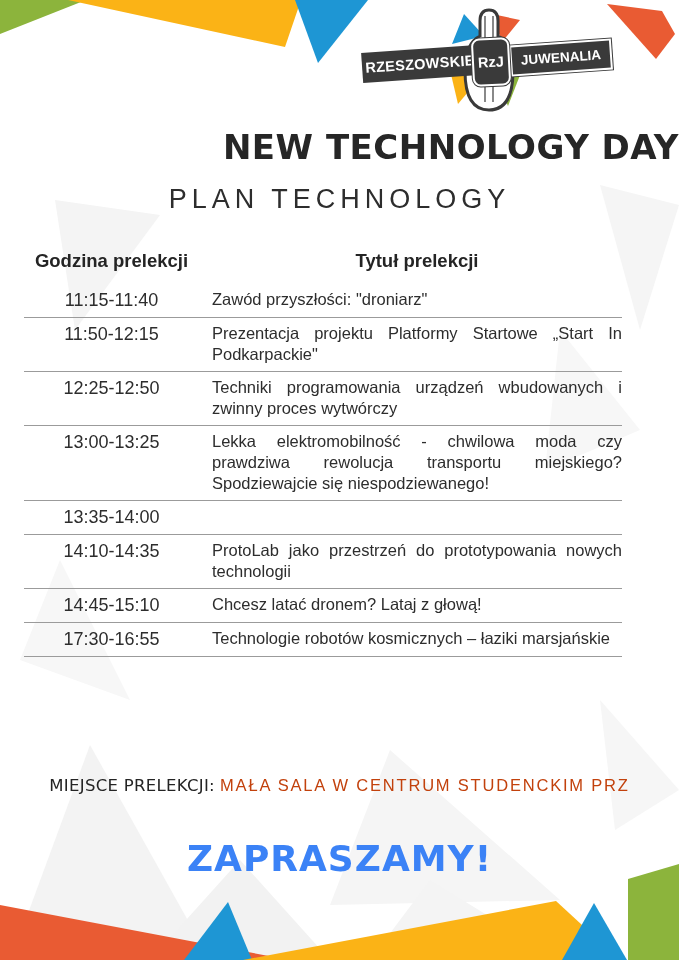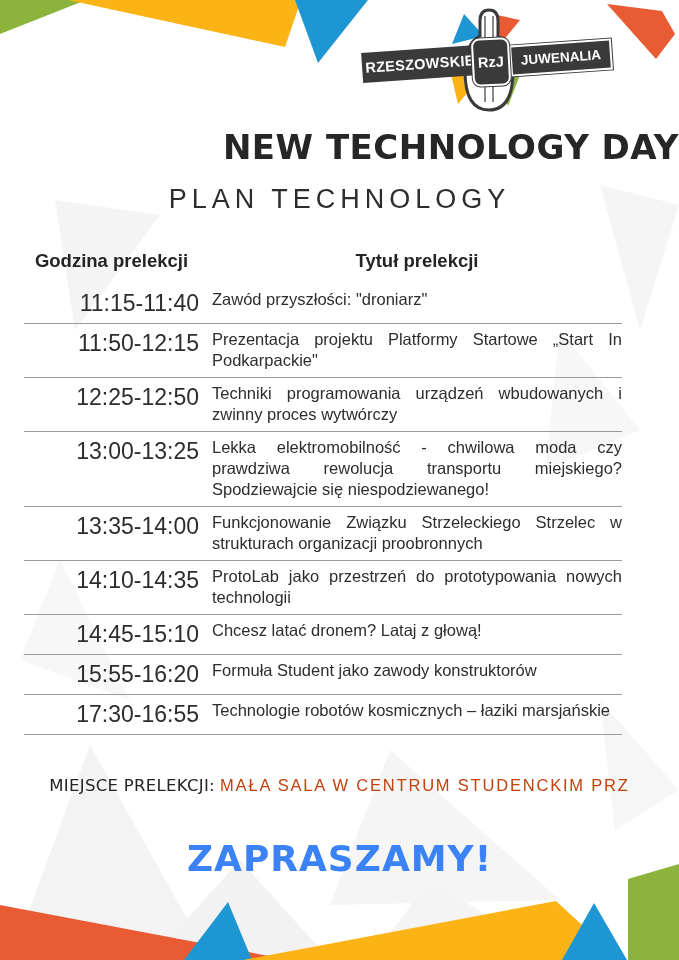--- a/index.html
+++ b/index.html
@@ -39,21 +39,21 @@
     position:absolute; top:184px; left:0; width:100%; text-align:center;
     font-weight:300; font-size:27px; letter-spacing:5px; color:#2d2d2d;
   }
 
   
   .schedule { position:absolute; left:24px; top:250px; width:598px; }
   .sched-header { display:flex; align-items:flex-end; margin-bottom:12px; font-weight:bold; font-size:18.5px; color:#242424; }
   .h-time  { width:175px; text-align:center; }
   .h-title { flex:1; margin-left:13px;text-align:center; }
   .sched-row { display:flex; align-items:flex-start; border-bottom:1px solid #9b9b9b; padding:5px 0 6px 0; }
-  .c-time  { width:175px; text-align:right; font-size:23px; padding-top:1px; }
+  .c-time  { width:175px; text-align:center; font-size:18px; padding-top:1px; }
   .c-title { flex:1; margin-left:13px; font-size:16.5px; line-height:21px; text-align:justify; }
 
   
   .location {
     position:absolute; top:776px; left:0; width:100%; text-align:center;
     font-size:16.5px; letter-spacing:.5px; white-space:nowrap;
   }
   .location .loc-label { font-family:"DejaVu Sans", sans-serif; font-weight:400; letter-spacing:.3px; color:#242424; }
   .location .loc-value { font-weight:400; letter-spacing:1.8px; color:#c2410c; }
   .closing {
@@ -128,33 +128,28 @@
     <div class="sched-row">
       <div class="c-time">12:25-12:50</div>
       <div class="c-title">Techniki programowania urządzeń wbudowanych i zwinny proces wytwórczy</div>
     </div>
     <div class="sched-row">
       <div class="c-time">13:00-13:25</div>
       <div class="c-title">Lekka elektromobilność - chwilowa moda czy prawdziwa rewolucja transportu miejskiego? Spodziewajcie się niespodziewanego!</div>
     </div>
     <div class="sched-row">
       <div class="c-time">13:35-14:00</div>
-      <div class="c-title">Funkcjonowanie Związku Strzeleckiego Strzelec w strukturach organizacji proobronnych</div>
     </div>
     <div class="sched-row">
       <div class="c-time">14:10-14:35</div>
       <div class="c-title">ProtoLab jako przestrzeń do prototypowania nowych technologii</div>
     </div>
     <div class="sched-row">
       <div class="c-time">14:45-15:10</div>
       <div class="c-title">Chcesz latać dronem? Lataj z głową!</div>
-    </div>
-    <div class="sched-row">
-      <div class="c-time">15:55-16:20</div>
-      <div class="c-title">Formuła Student jako zawody konstruktorów</div>
     </div>
     <div class="sched-row">
       <div class="c-time">17:30-16:55</div>
       <div class="c-title">Technologie robotów kosmicznych – łaziki marsjańskie</div>
     </div>
   </div>
 
   <div class="location">
     <span class="loc-label">MIEJSCE PRELEKCJI:</span>
     <span class="loc-value">MAŁA SALA W CENTRUM STUDENCKIM PRZ</span>

